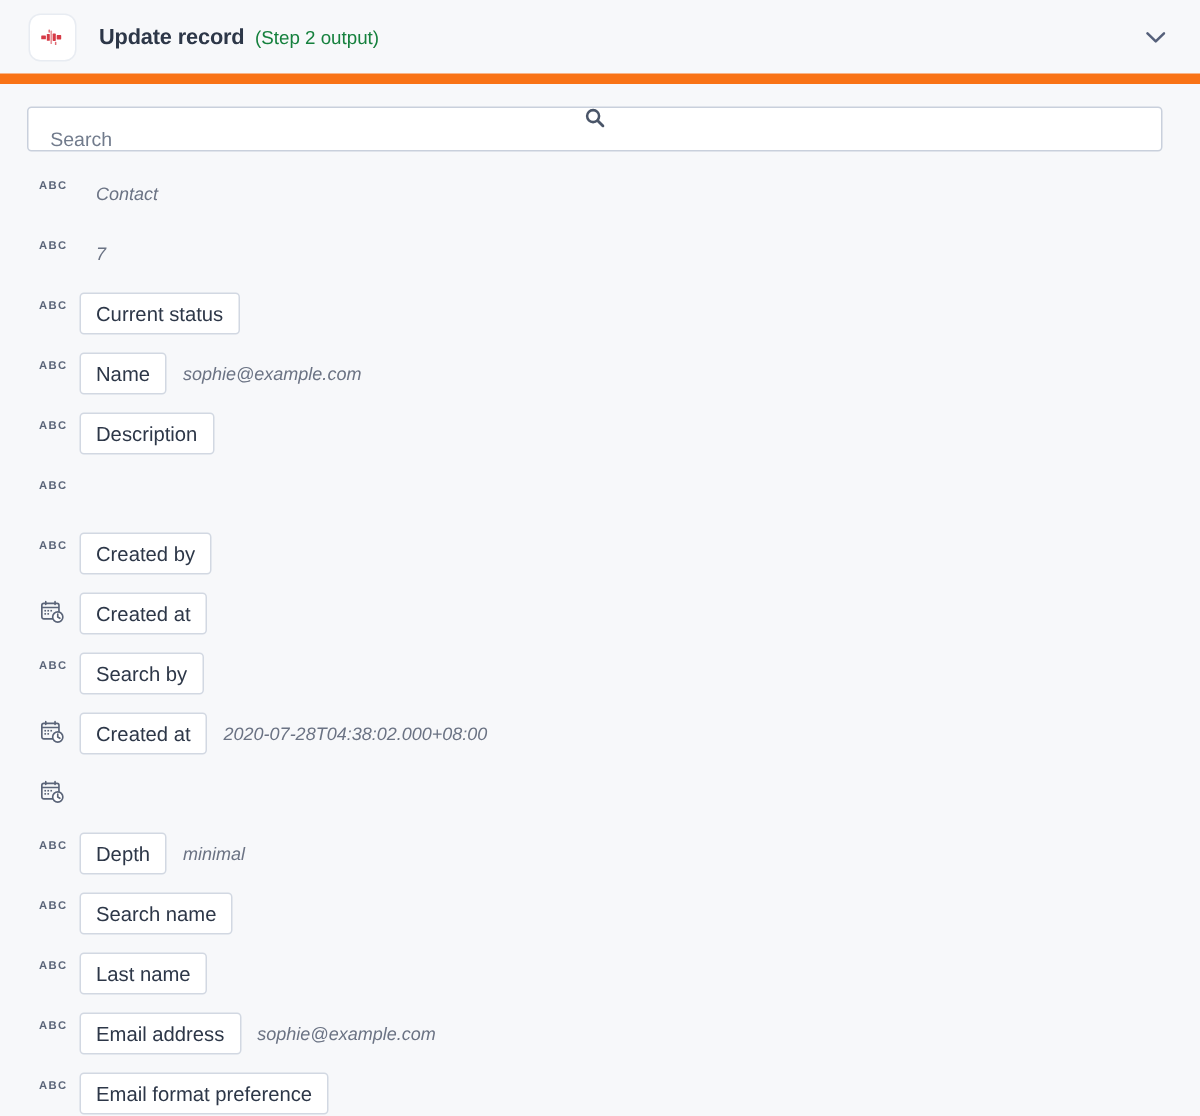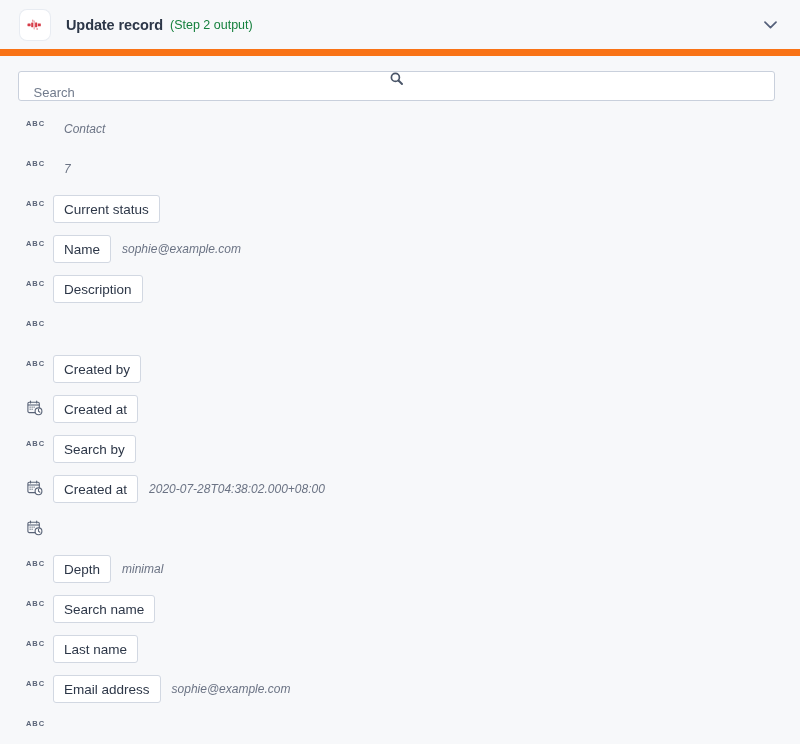--- a/index.html
+++ b/index.html
@@ -324,14 +324,15 @@
       <span class="type-icon">
         <span class="abc-glyph">ABC</span>
       </span>
       <span class="field-chip">Email address</span>
       <span class="field-value">sophie@example.com</span>
     </div>
     <div class="field-row">
       <span class="type-icon">
         <span class="abc-glyph">ABC</span>
       </span>
+      <span class="field-chip">Email format preference</span>
     </div>
   </div>
 
 </body></html>

